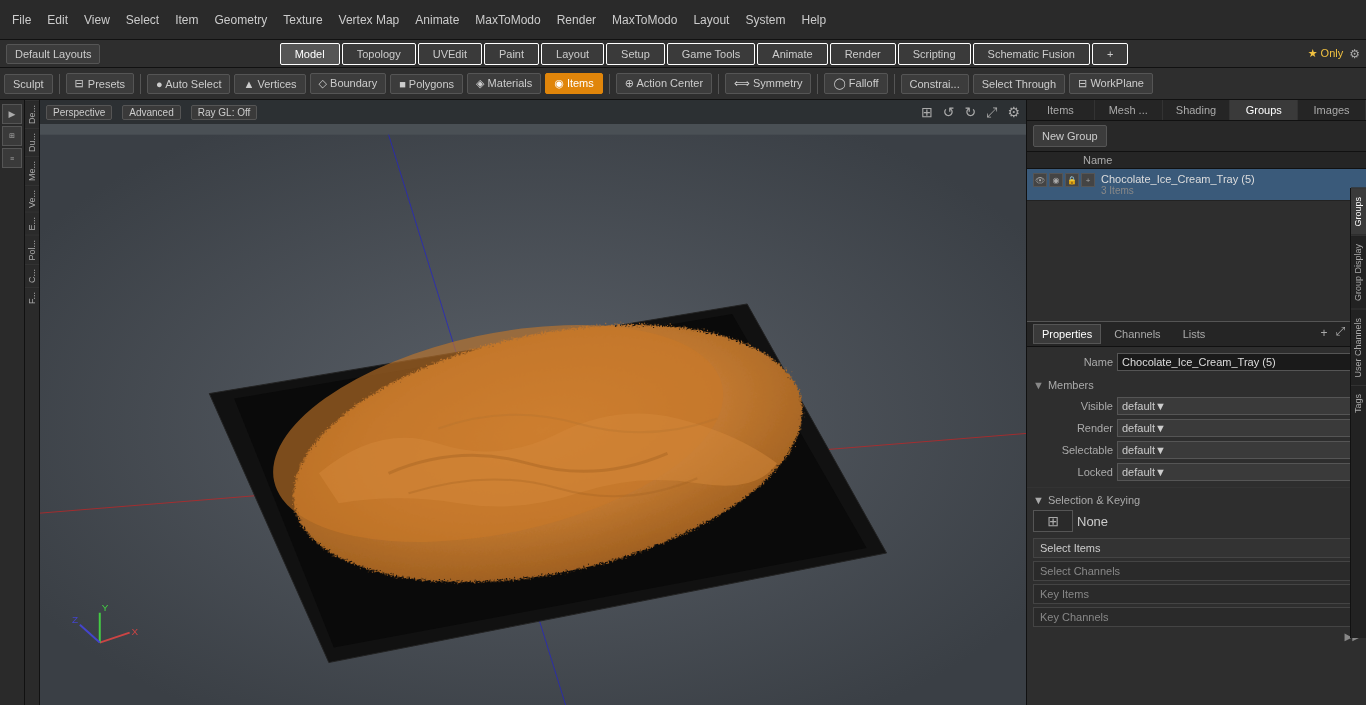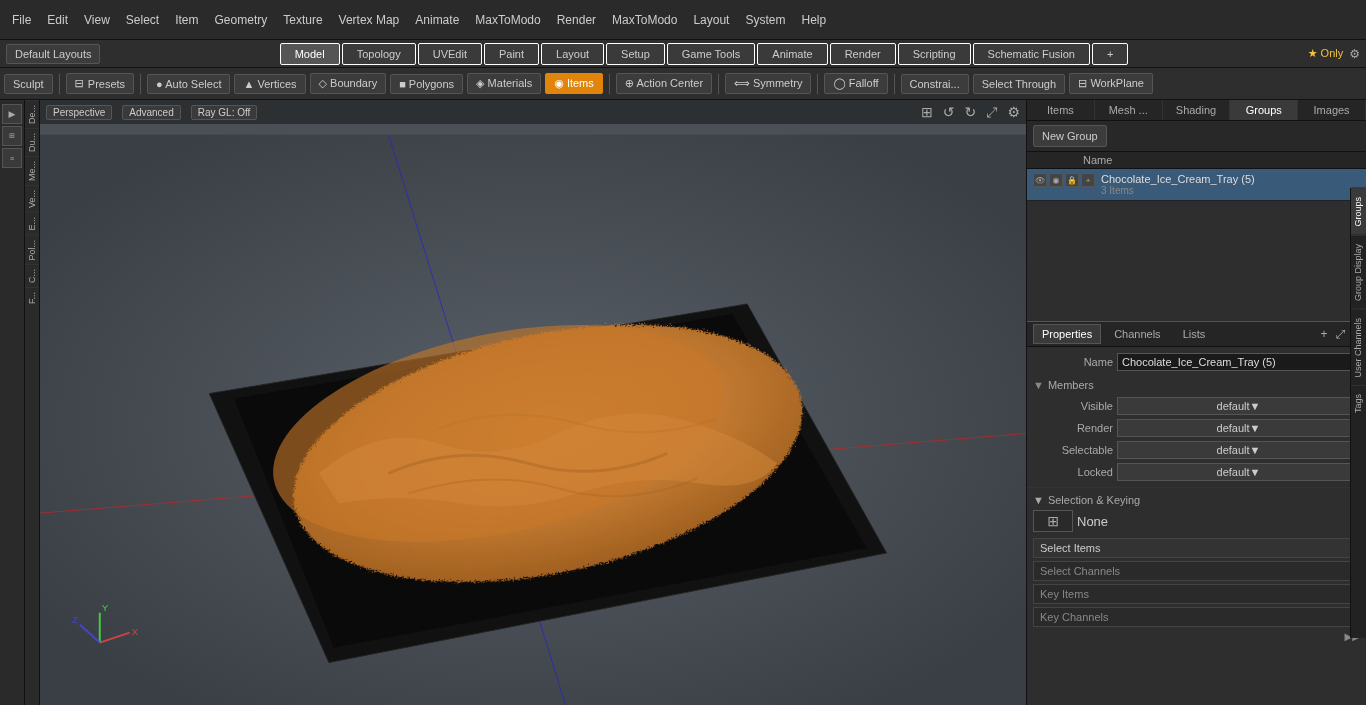--- a/index.html
+++ b/index.html
@@ -64,32 +64,32 @@
     #groups-list { flex: 1; overflow-y: auto; }
     .group-item { display: flex; align-items: flex-start; padding: 4px 6px; border-bottom: 1px solid #222; background: #2e2e2e; cursor: pointer; }
     .group-item.selected { background: #3a5a7a; }
     .group-item-icons { display: flex; gap: 2px; margin-right: 6px; }
     .gi-icon { width: 14px; height: 14px; background: #444; border: 1px solid #555; display: flex; align-items: center; justify-content: center; font-size: 8px; color: #aaa; cursor: pointer; }
     .group-name { font-size: 11px; color: #ddd; }
     .group-sub { font-size: 10px; color: #888; }
 
     
     #props-panel { border-top: 1px solid #555; display: flex; flex-direction: column; }
-    #props-header { display: flex; align-items: center; background: #252525; border-bottom: 1px solid #111; padding: 2px 6px; gap: 4px; }
+    #props-header { display: flex; align-items: flex-start; background: #252525; border-bottom: 1px solid #111; padding: 2px 6px; gap: 4px; }
     .props-tab { padding: 3px 8px; font-size: 11px; color: #aaa; cursor: pointer; border: 1px solid transparent; }
     .props-tab.active { background: #3a3a3a; color: #fff; border-color: #555; }
     .props-tab-add { color: #aaa; cursor: pointer; padding: 2px 4px; }
 
     #props-body { padding: 6px; display: flex; flex-direction: column; gap: 4px; }
     .prop-row { display: flex; align-items: center; gap: 4px; }
     .prop-label { width: 80px; text-align: right; font-size: 11px; color: #aaa; }
     .prop-name-input { flex: 1; background: #1a1a1a; border: 1px solid #555; color: #ddd; font-size: 11px; padding: 2px 4px; }
     .prop-section { font-size: 11px; color: #aaa; margin: 4px 0 2px; display: flex; align-items: center; gap: 4px; cursor: pointer; }
     .prop-section-arrow { color: #888; }
-    .prop-select { flex: 1; background: #3a3a3a; border: 1px solid #555; color: #ccc; font-size: 11px; padding: 2px 4px; cursor: pointer; display: flex; align-items: center; justify-content: center; }
+    .prop-select { flex: 1; background: #3a3a3a; border: 1px solid #555; color: #ccc; font-size: 11px; padding: 2px 4px; cursor: pointer; display: flex; align-items: center; justify-content: flex-start; }
 
     #selection-keying { padding: 6px; border-top: 1px solid #333; }
     .sk-title { font-size: 11px; color: #aaa; margin-bottom: 4px; cursor: pointer; display: flex; align-items: center; gap: 4px; }
     .sk-icon-row { display: flex; align-items: center; gap: 4px; margin-bottom: 6px; }
     .sk-icon { width: 20px; height: 20px; background: #2a2a2a; border: 1px solid #555; display: flex; align-items: center; justify-content: center; font-size: 9px; color: #aaa; cursor: pointer; }
     .sk-label { font-size: 13px; color: #ccc; }
     .sk-btn { display: block; width: 100%; background: #2a2a2a; border: 1px solid #444; color: #888; font-size: 11px; padding: 3px 6px; margin-bottom: 3px; cursor: pointer; text-align: left; }
     .sk-btn.active { color: #ccc; background: #333; }
 
     

